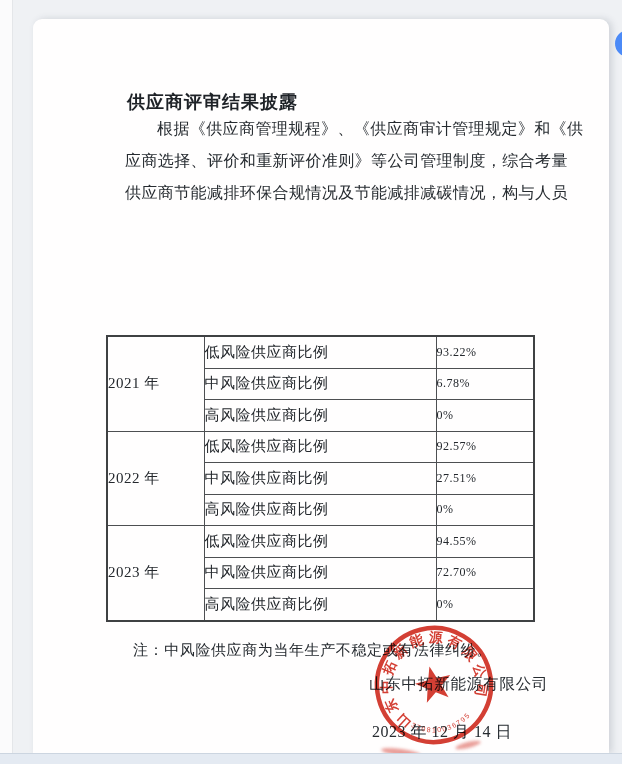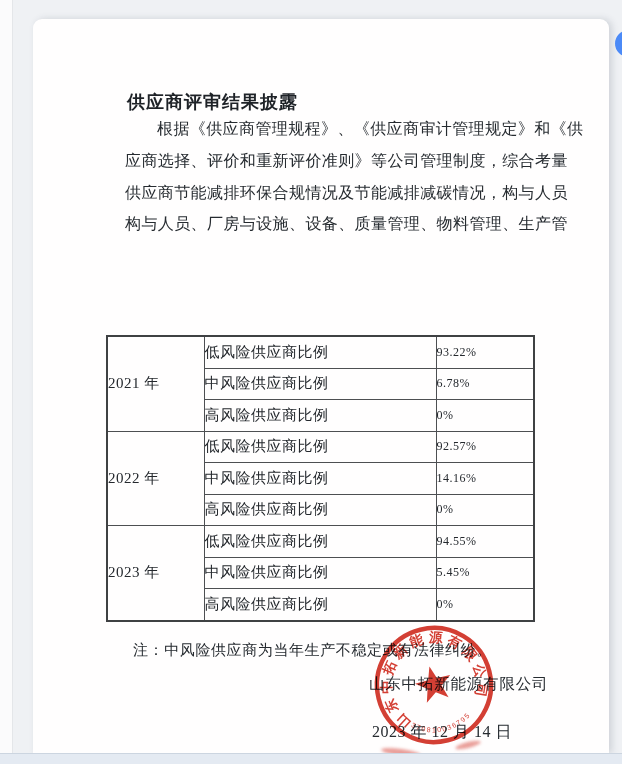--- a/index.html
+++ b/index.html
@@ -101,21 +101,20 @@
 <div class="left-gutter"></div>
 
 <div class="doc-page"></div>
 
 <h1 class="doc-title">供应商评审结果披露</h1>
 
 <div class="paragraph">
   <div class="para-line first">根据《供应商管理规程》、《供应商审计管理规定》和《供</div>
   <div class="para-line">应商选择、评价和重新评价准则》等公司管理制度，综合考量</div>
   <div class="para-line">供应商节能减排环保合规情况及节能减排减碳情况，构与人员</div>
-  <div class="para-line">构与人员、厂房与设施、设备、质量管理、物料管理、生产管</div>
 </div>
 
 <table class="risk-table">
   <colgroup>
       <col style="width:97px">
       <col style="width:232px">
       <col style="width:98px">
     </colgroup>
   <tbody>
       <tr class="group-start">
@@ -131,34 +130,34 @@
     <td class="label-cell">高风险供应商比例</td>
     <td class="value-cell">0%</td>
   </tr>
   <tr class="group-start">
     <td class="year-cell" rowspan="3">2022 年</td>
     <td class="label-cell">低风险供应商比例</td>
     <td class="value-cell">92.57%</td>
   </tr>
   <tr>
     <td class="label-cell">中风险供应商比例</td>
-    <td class="value-cell">14.16%</td>
+    <td class="value-cell">27.51%</td>
   </tr>
   <tr>
     <td class="label-cell">高风险供应商比例</td>
     <td class="value-cell">0%</td>
   </tr>
   <tr class="group-start">
     <td class="year-cell" rowspan="3">2023 年</td>
     <td class="label-cell">低风险供应商比例</td>
     <td class="value-cell">94.55%</td>
   </tr>
   <tr>
     <td class="label-cell">中风险供应商比例</td>
-    <td class="value-cell">5.45%</td>
+    <td class="value-cell">72.70%</td>
   </tr>
   <tr>
     <td class="label-cell">高风险供应商比例</td>
     <td class="value-cell">0%</td>
   </tr>
 </tbody>
   </table>
 
 <div class="footnote">注：中风险供应商为当年生产不稳定或有法律纠纷。</div>
 <div class="sig-company">山东中拓新能源有限公司</div>

